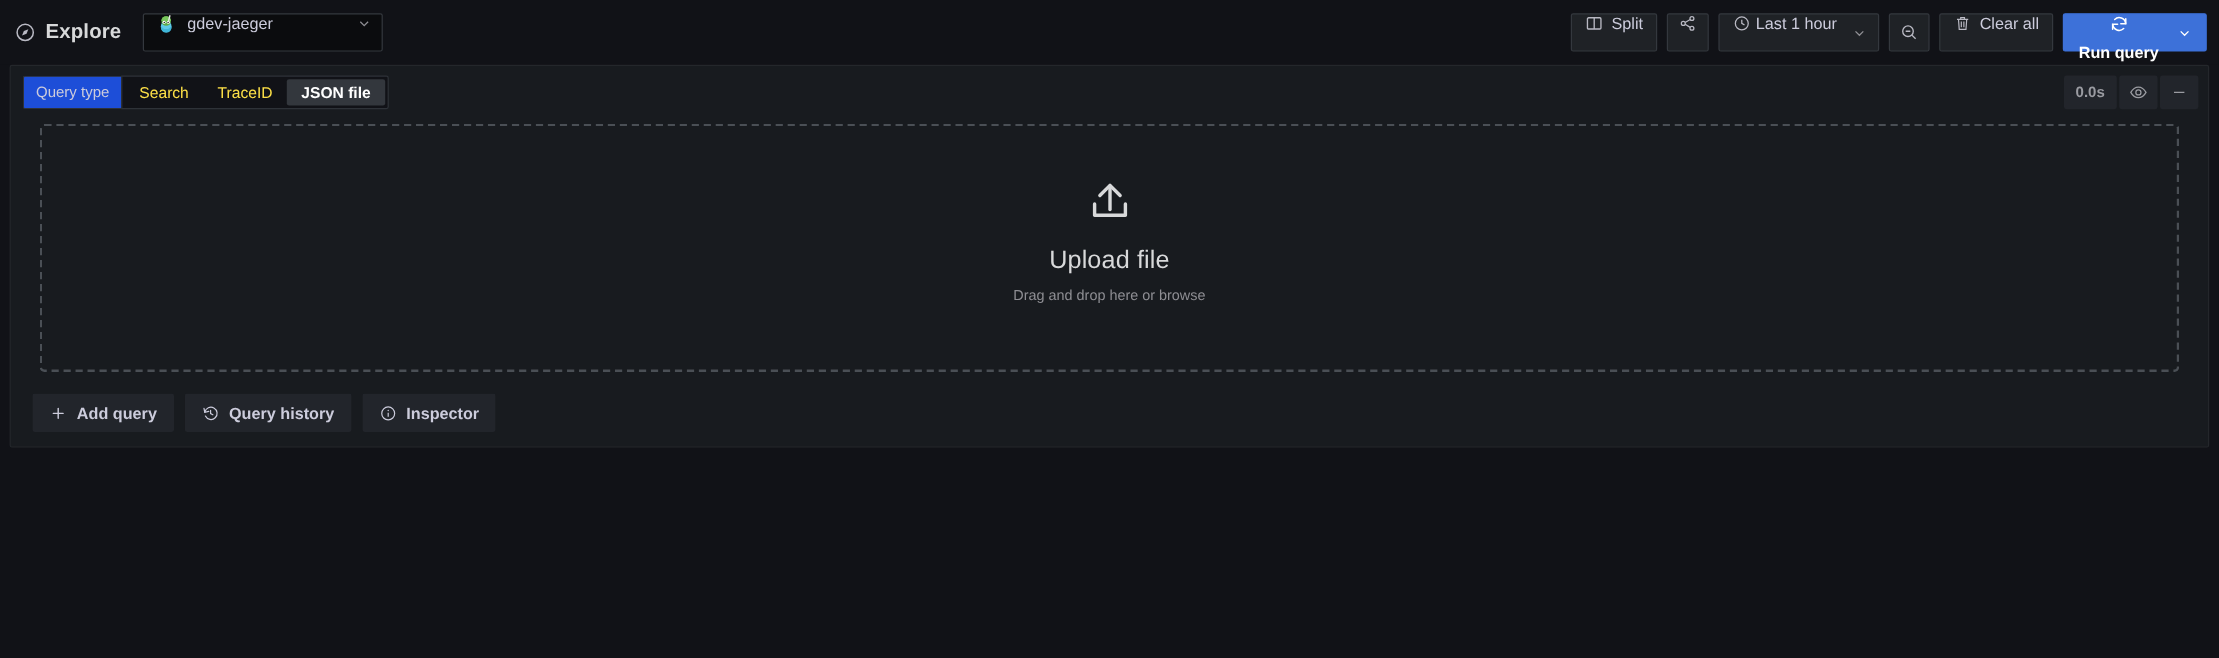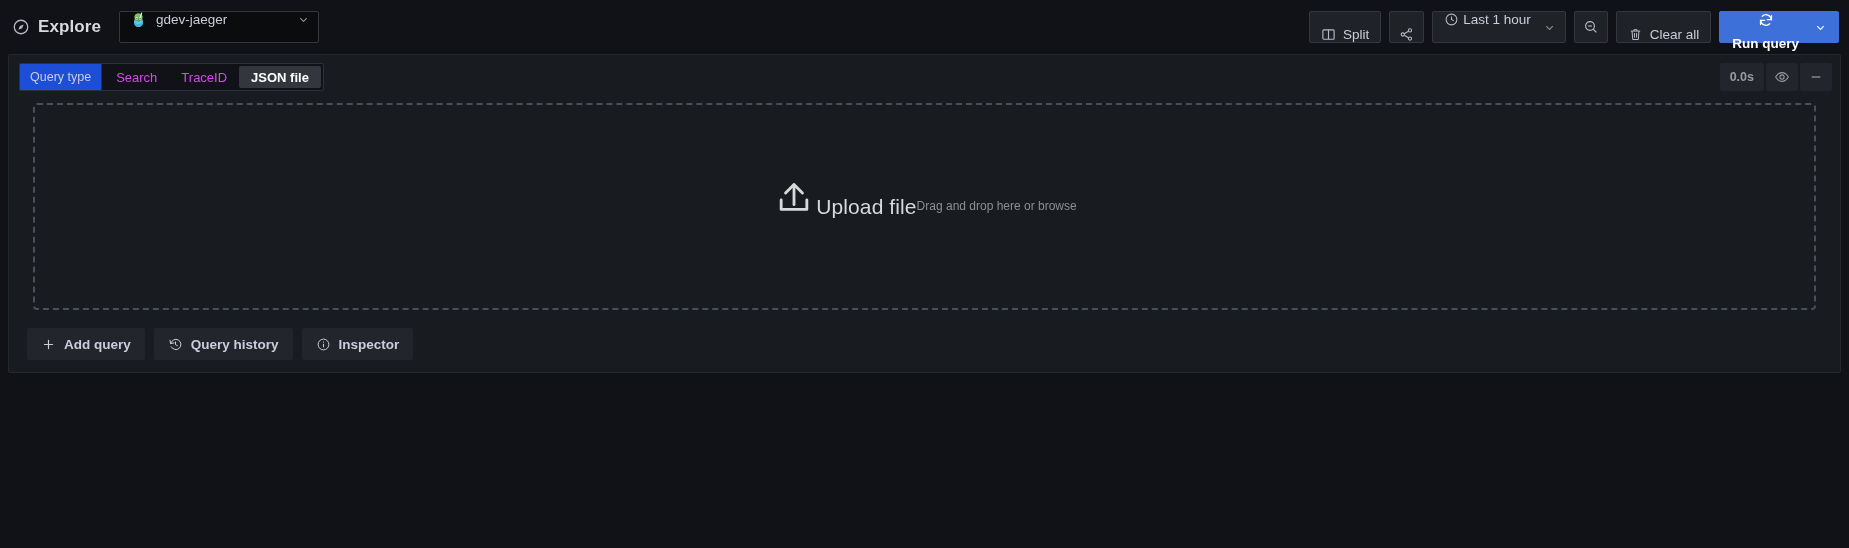--- a/index.html
+++ b/index.html
@@ -76,21 +76,21 @@
     align-items: center;
     gap: 8px;
   }
 
   .tb-btn {
     height: 32px;
     background: #1f2226;
     border: 1px solid #34383e;
     border-radius: 2px;
     display: flex;
-    align-items: flex-end;
+    align-items: flex-start;
     gap: 7px;
     padding: 0 11px;
     color: #ccccdc;
     font-size: 13.5px;
     font-weight: 500;
     cursor: pointer;
     white-space: nowrap;
   }
   .tb-btn.icon-only { padding: 0 9px; }
 
@@ -201,21 +201,21 @@
     border-radius: 0 2px 2px 0;
     padding: 2px;
     background: #111217;
   }
   .radio-opt {
     height: 100%;
     display: flex;
     align-items: center;
     padding: 0 12px;
     font-size: 13px;
-    color: #d946ef;
+    color: #fde047;
     border-radius: 2px;
     cursor: pointer;
     white-space: nowrap;
   }
   .radio-opt.active {
     background: #33373d;
     color: #ffffff;
     font-weight: 600;
   }
 
@@ -262,21 +262,21 @@
     border-radius: 4px;
     display: flex;
     flex-direction: column;
     align-items: center;
     justify-content: center;
     margin-bottom: 6px;
     cursor: pointer;
   }
   .dz-inner {
     display: flex;
-    flex-direction: row;
+    flex-direction: column;
     align-items: center;
     transform: translateY(-6px);
   }
   .dz-title {
     font-size: 21px;
     font-weight: 400;
     color: #d8d9da;
     margin-top: 12px;
     letter-spacing: .1px;
   }

